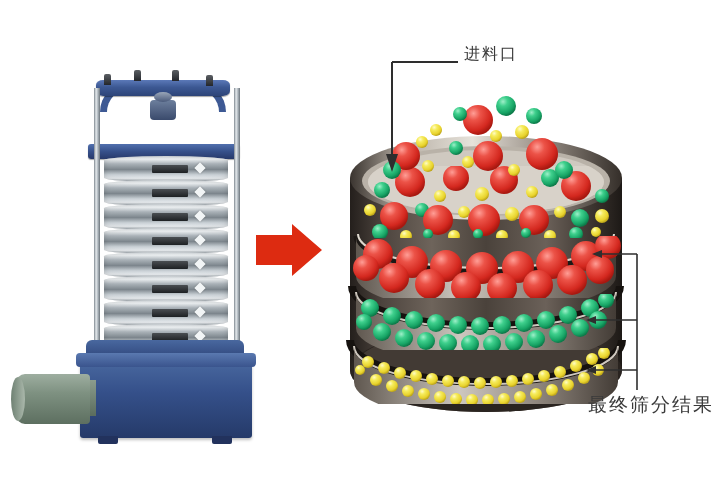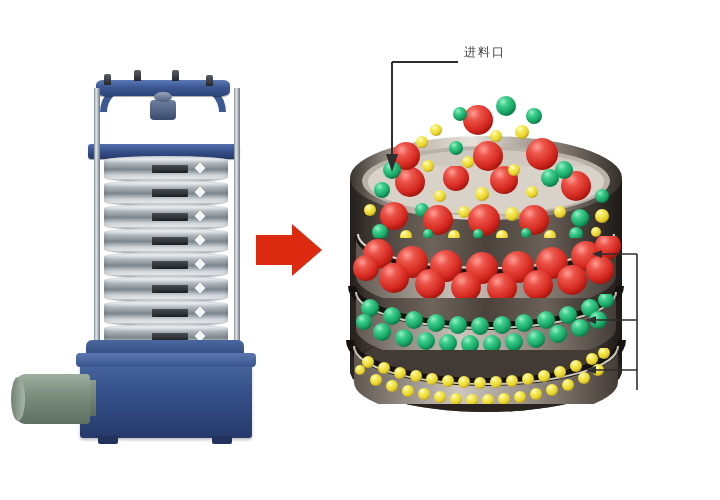--- a/index.html
+++ b/index.html
@@ -209,21 +209,21 @@
     top: 70px;
     width: 300px;
     height: 360px;
   }
   #sieve-diagram svg { display:block; }
 
   
   .callout-label {
     position: absolute;
     color: #3a3a3a;
-    font-size: 12px;
+    font-size: 16px;
     letter-spacing: 2px;
     white-space: nowrap;
     font-family: "Liberation Serif", "DejaVu Serif", serif;
   }
   #label-inlet { left: 464px; top: 44px; }
   #label-result { left: 588px; top: 392px; font-size: 19px; }
 
   #leader-inlet, #bracket-result {
     position: absolute;
     left: 0; top: 0;
@@ -550,14 +550,15 @@
     <polygon points="592,254 602,250 602,258" fill="#2e2e2e"></polygon>
 
     <path d="M637,320 L592,320" stroke="#2e2e2e" stroke-width="1.6" fill="none"></path>
     <polygon points="586,320 596,316 596,324" fill="#2e2e2e"></polygon>
 
     <path d="M637,370 L592,370" stroke="#2e2e2e" stroke-width="1.6" fill="none"></path>
     <polygon points="586,370 596,366 596,374" fill="#2e2e2e"></polygon>
 
     <path d="M637,254 L637,390" stroke="#2e2e2e" stroke-width="1.6" fill="none"></path>
   </svg>
+  <div id="label-result" class="callout-label">最终筛分结果</div>
 
 </div>
 
 </body></html>

